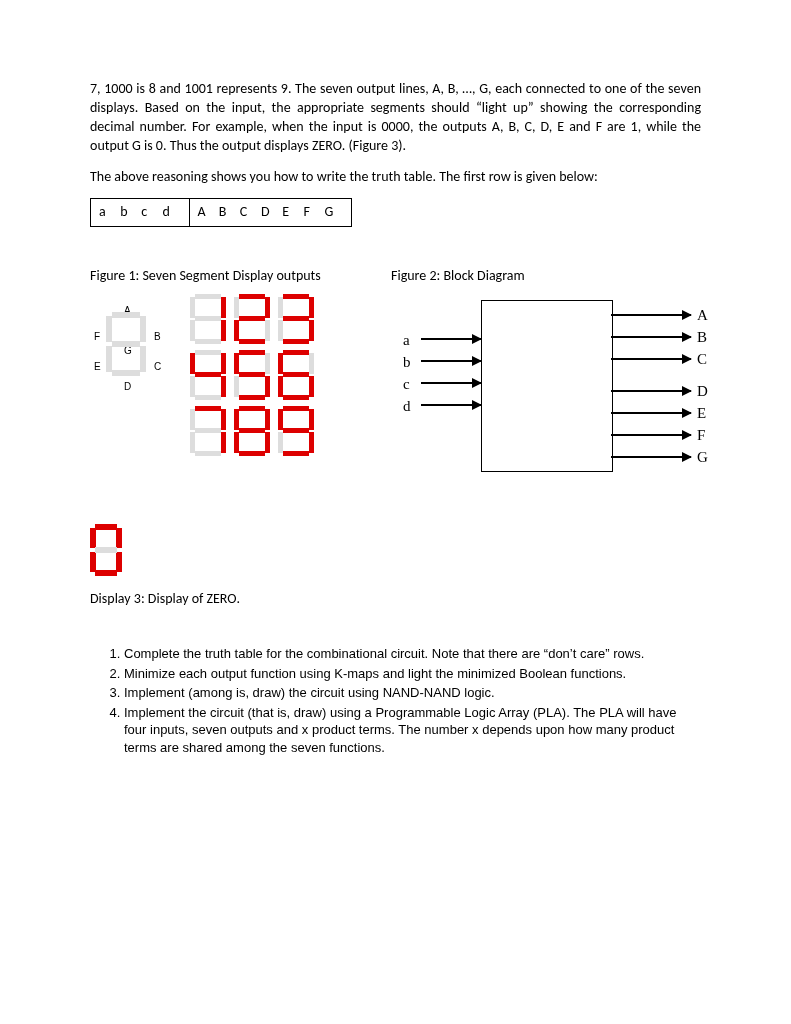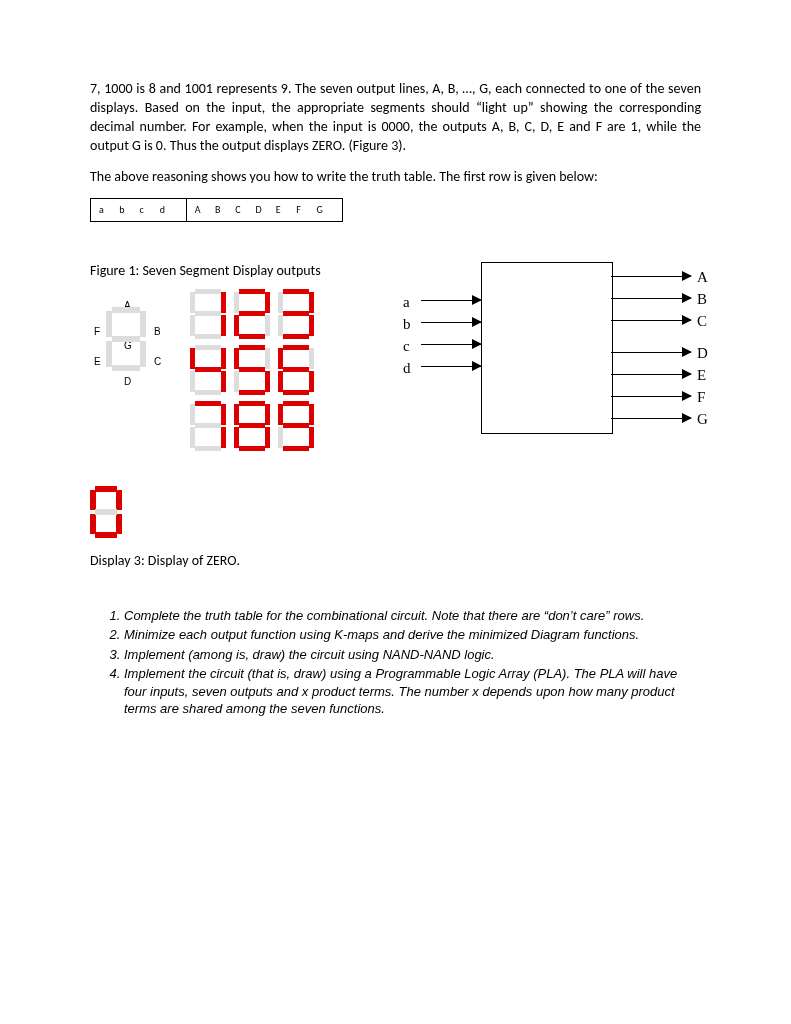--- a/index.html
+++ b/index.html
@@ -14,21 +14,21 @@
     line-height: 1.35;
   }
   p { margin: 0 0 12px 0; text-align: justify; }
   .truth-table {
     border-collapse: collapse;
     margin-bottom: 40px;
   }
   .truth-table td {
     border: 1px solid #000;
     padding: 4px 8px;
-    font-size: 10px;
+    font-size: 14px;
   }
   .truth-table td span { display:inline-block; width:18px; text-align:left; }
   .figrow { display:flex; gap:40px; margin-top:10px; margin-bottom:20px; }
   .figcol { }
   .figlabel { font-size:14px; margin-bottom:14px; }
   .sevenseg-sample { position:relative; width:260px; height:140px; }
   
   .seg-digit { position:relative; width:40px; height:64px; display:inline-block; }
   .seg { position:absolute; background:#d00; }
   .seg.off { background:#ddd; }
@@ -64,21 +64,21 @@
   .zero-disp .seg-digit { width:32px; height:52px; }
   .zero-disp .seg.a { top:0; left:5px; width:22px; height:6px; }
   .zero-disp .seg.b { top:4px; right:0; width:6px; height:20px; }
   .zero-disp .seg.c { bottom:4px; right:0; width:6px; height:20px; }
   .zero-disp .seg.d { bottom:0; left:5px; width:22px; height:6px; }
   .zero-disp .seg.e { bottom:4px; left:0; width:6px; height:20px; }
   .zero-disp .seg.f { top:4px; left:0; width:6px; height:20px; }
   .zero-disp .seg.g { top:23px; left:5px; width:22px; height:6px; }
   .tasks { font-family: Arial, sans-serif; font-size:13px; }
   .tasks ol { margin:4px 0 0 34px; padding:0; }
-  .tasks li { margin-bottom:2px;font-style:italic; }
+  .tasks li { margin-bottom:2px; }
 </style>
 </head>
 <body>
 
 <p>7, 1000 is 8 and 1001 represents 9. The seven output lines, A, B, …, G, each connected to one of the seven displays. Based on the input, the appropriate segments should “light up” showing the corresponding decimal number. For example, when the input is 0000, the outputs A, B, C, D, E and F are 1, while the output G is 0. Thus the output displays ZERO. (Figure 3).</p>
 <p>The above reasoning shows you how to write the truth table. The first row is given below:</p>
 
 <table class="truth-table">
   <tbody>
       <tr>
@@ -211,20 +211,21 @@
               <div class="seg e off"></div>
               <div class="seg f"></div>
               <div class="seg g"></div>
             </div>
         </div>
       </div>
     </div>
   </div>
 
   <div class="figcol">
+    <div class="figlabel">Figure 2: Block Diagram</div>
     <div class="blockdiag">
       <div class="box"></div>
 
       <div class="inwire arrowR" style="top:38px; left:30px;"></div>
         <div class="wlabel" style="top:30px; left:12px;">a</div>
       <div class="inwire arrowR" style="top:60px; left:30px;"></div>
         <div class="wlabel" style="top:52px; left:12px;">b</div>
       <div class="inwire arrowR" style="top:82px; left:30px;"></div>
         <div class="wlabel" style="top:74px; left:12px;">c</div>
       <div class="inwire arrowR" style="top:104px; left:30px;"></div>
@@ -252,17 +253,17 @@
   <div class="seg-digit">
     <div class="seg a"></div><div class="seg b"></div><div class="seg c"></div>
     <div class="seg d"></div><div class="seg e"></div><div class="seg f"></div><div class="seg g off"></div>
   </div>
 </div>
 <div style="margin-bottom:36px;">Display 3: Display of ZERO.</div>
 
 <div class="tasks">
   <ol>
     <li>Complete the truth table for the combinational circuit. Note that there are “don’t care” rows.</li>
-    <li>Minimize each output function using K-maps and derive the minimized Diagram functions.</li>
+    <li>Minimize each output function using K-maps and light the minimized Boolean functions.</li>
     <li>Implement (among is, draw) the circuit using NAND-NAND logic.</li>
     <li>Implement the circuit (that is, draw) using a Programmable Logic Array (PLA). The PLA will have four inputs, seven outputs and x product terms. The number x depends upon how many product terms are shared among the seven functions.</li>
   </ol>
 </div>
 
 </body></html>

